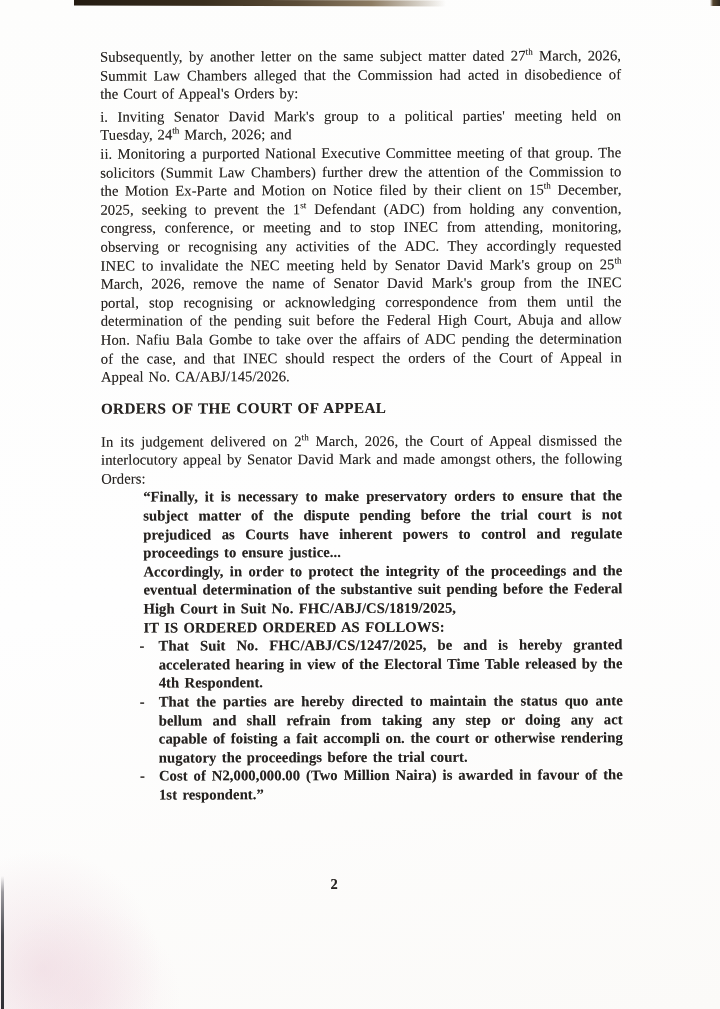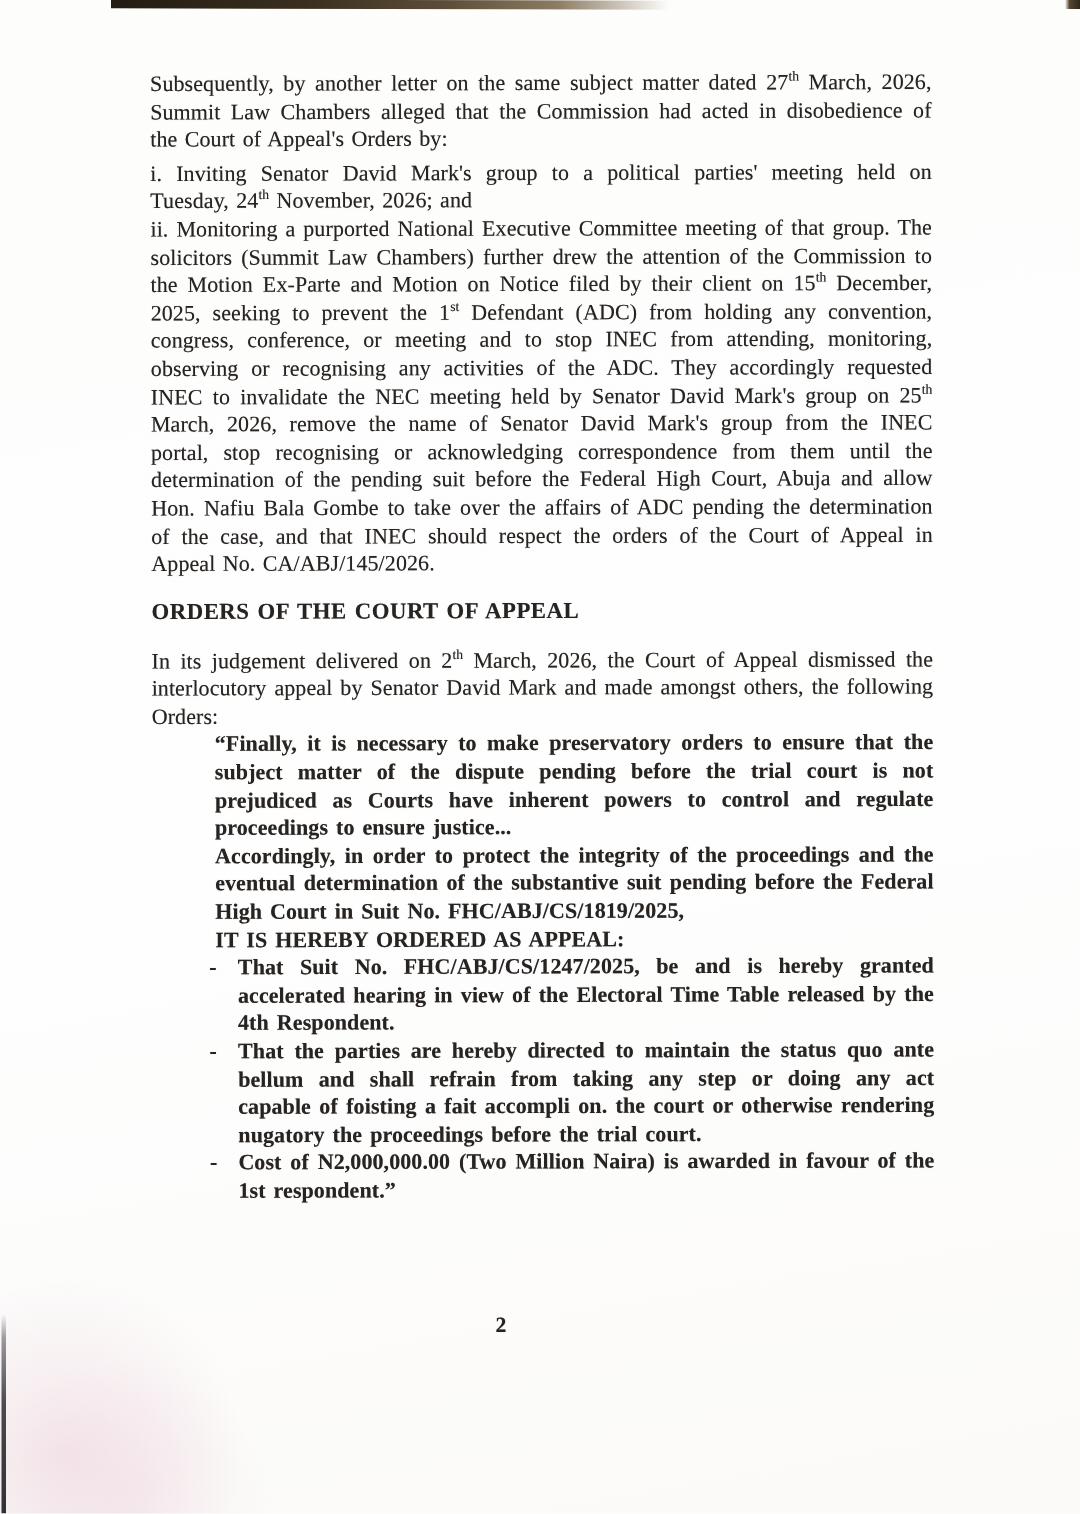--- a/index.html
+++ b/index.html
@@ -103,32 +103,32 @@
 <div>
 
   <div class="scan-bar-top"></div>
   <div class="scan-mark-topright"></div>
   <div class="scan-line-bottomleft"></div>
 
   <div class="text-col">
 
     <p class="para-gap"><span>Subsequently, by another letter on the same subject matter dated 27</span><sup>th</sup><span> March, 2026, Summit Law Chambers alleged that the Commission had acted in disobedience of the Court of Appeal's Orders by:</span></p>
 
-    <p><span>i. Inviting Senator David Mark's group to a political parties' meeting held on Tuesday, 24</span><sup>th</sup><span> November, 2026; and</span></p>
+    <p><span>i. Inviting Senator David Mark's group to a political parties' meeting held on Tuesday, 24</span><sup>th</sup><span> March, 2026; and</span></p>
 
     <p><span>ii. Monitoring a purported National Executive Committee meeting of that group. The solicitors (Summit Law Chambers) further drew the attention of the Commission to the Motion Ex-Parte and Motion on Notice filed by their client on 15</span><sup>th</sup><span> December, 2025, seeking to prevent the 1</span><sup>st</sup><span> Defendant (ADC) from holding any convention, congress, conference, or meeting and to stop INEC from attending, monitoring, observing or recognising any activities of the ADC. They accordingly requested INEC to invalidate the NEC meeting held by Senator David Mark's group on 25</span><sup>th</sup><span> March, 2026, remove the name of Senator David Mark's group from the INEC portal, stop recognising or acknowledging correspondence from them until the determination of the pending suit before the Federal High Court, Abuja and allow Hon. Nafiu Bala Gombe to take over the affairs of ADC pending the determination of the case, and that INEC should respect the orders of the Court of Appeal in Appeal No. CA/ABJ/145/2026.</span></p>
 
     <h2 class="section-heading">ORDERS OF THE COURT OF APPEAL</h2>
 
     <p><span>In its judgement delivered on 2</span><sup>th</sup><span> March, 2026, the Court of Appeal dismissed the interlocutory appeal by Senator David Mark and made amongst others, the following Orders:</span></p>
 
     <div class="quote">
       <p>“Finally, it is necessary to make preservatory orders to ensure that the subject matter of the dispute pending before the trial court is not prejudiced as Courts have inherent powers to control and regulate proceedings to ensure justice...</p>
       <p>Accordingly, in order to protect the integrity of the proceedings and the eventual determination of the substantive suit pending before the Federal High Court in Suit No. FHC/ABJ/CS/1819/2025,</p>
-      <p>IT IS HEREBY ORDERED AS APPEAL:</p>
+      <p>IT IS ORDERED ORDERED AS FOLLOWS:</p>
 
       <div class="order-row">
         <span class="order-dash">-</span>
         <span class="order-text">That Suit No. FHC/ABJ/CS/1247/2025, be and is hereby granted accelerated hearing in view of the Electoral Time Table released by the 4th Respondent.</span>
       </div>
       <div class="order-row">
         <span class="order-dash">-</span>
         <span class="order-text">That the parties are hereby directed to maintain the status quo ante bellum and shall refrain from taking any step or doing any act capable of foisting a fait accompli on. the court or otherwise rendering nugatory the proceedings before the trial court.</span>
       </div>
       <div class="order-row">

